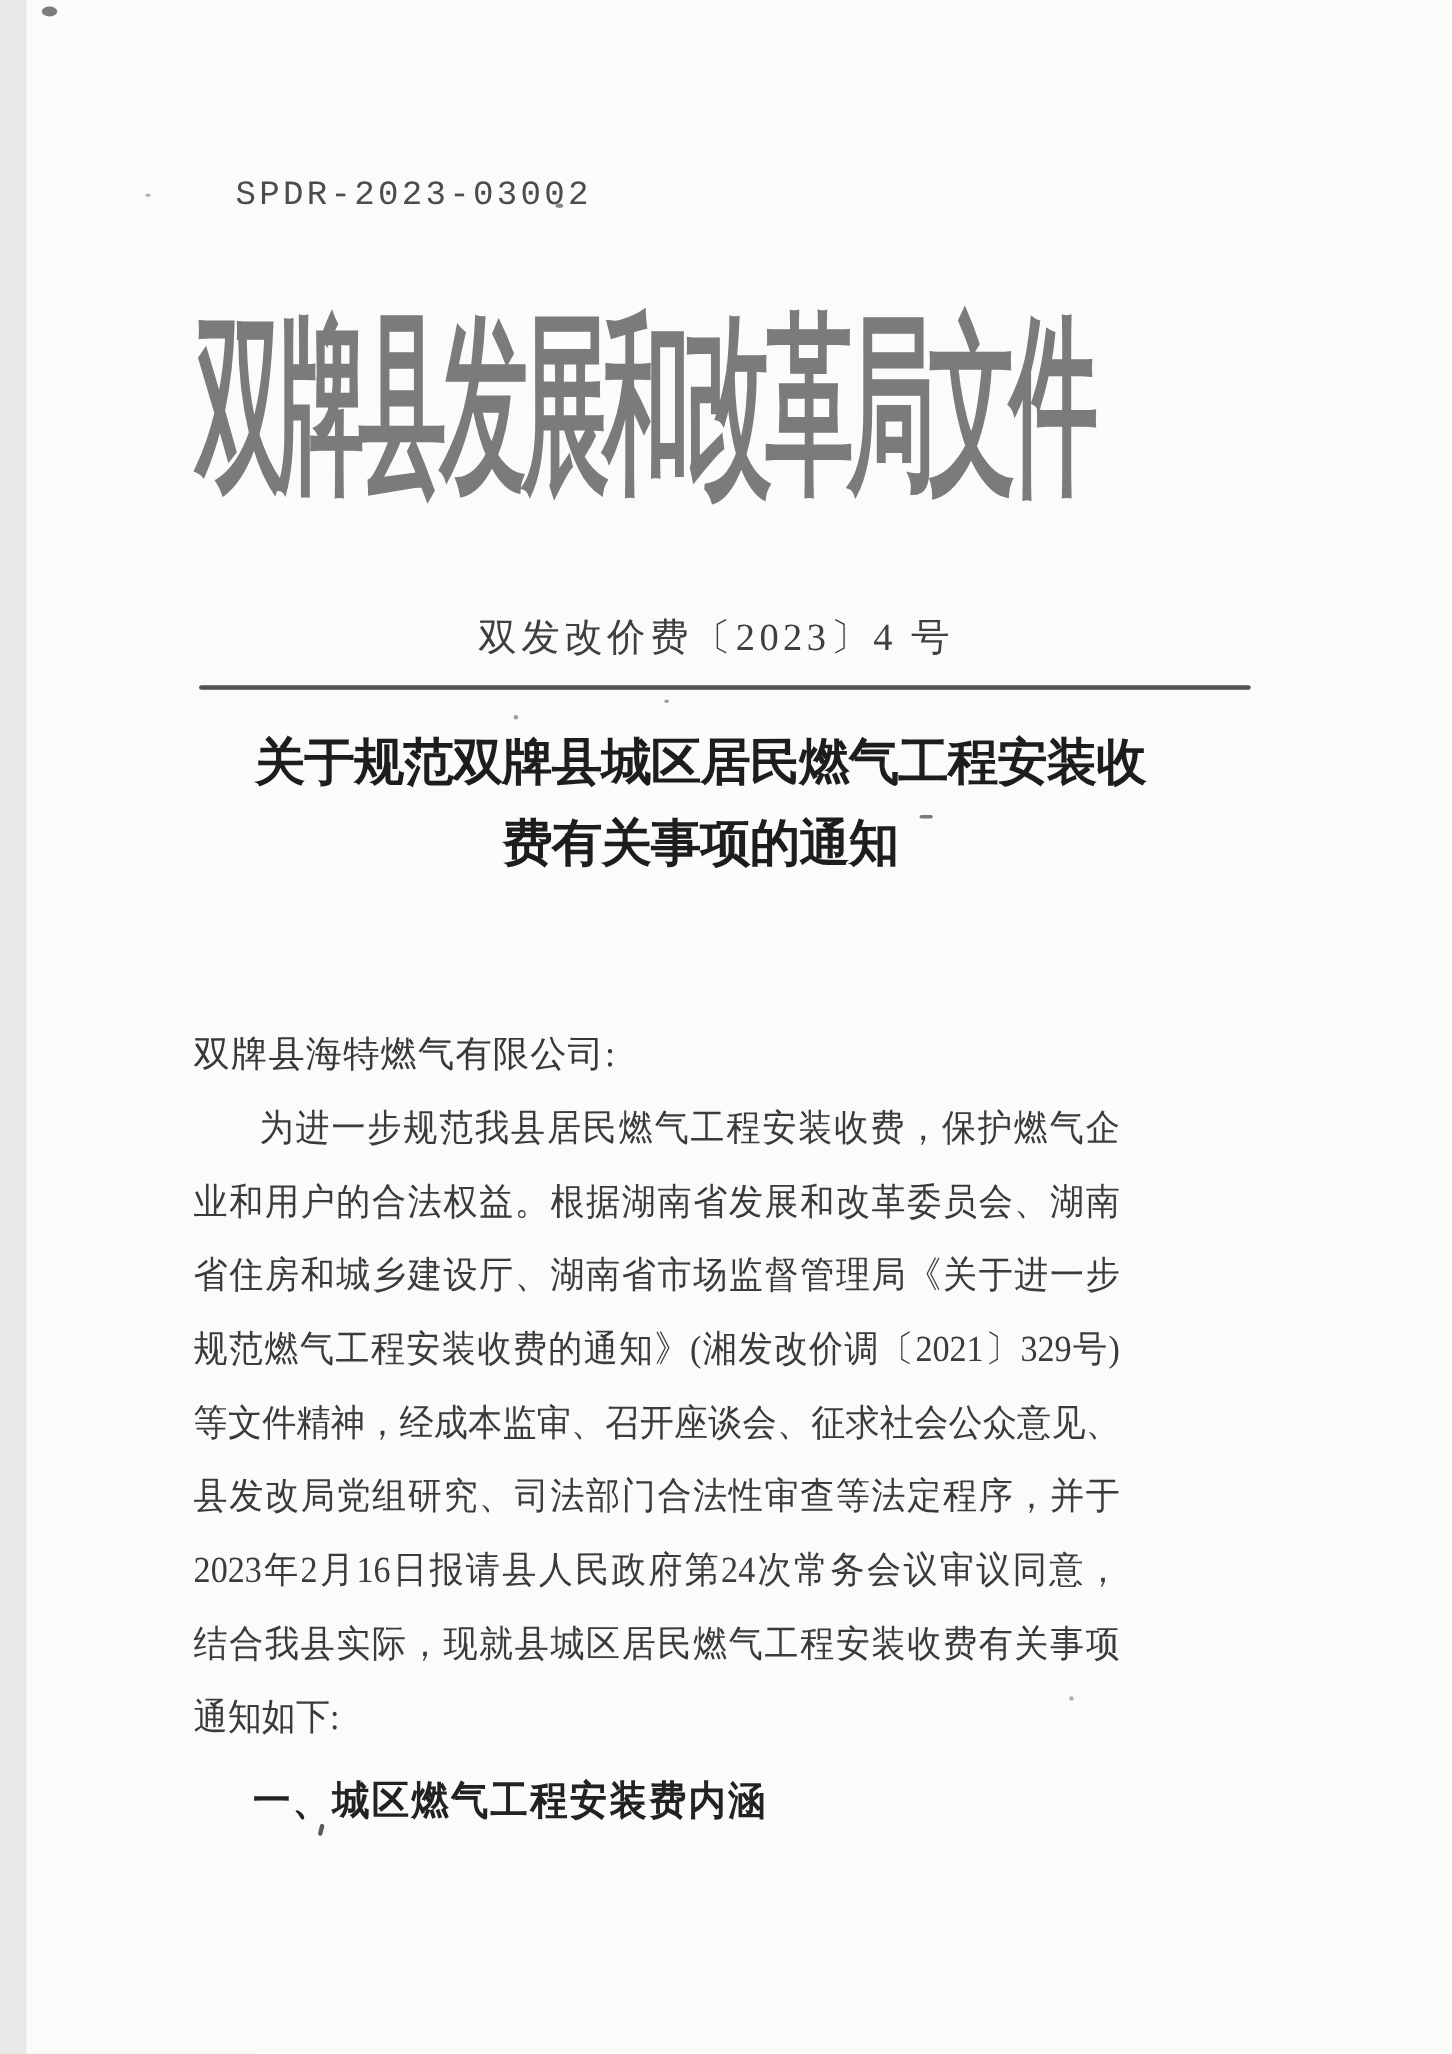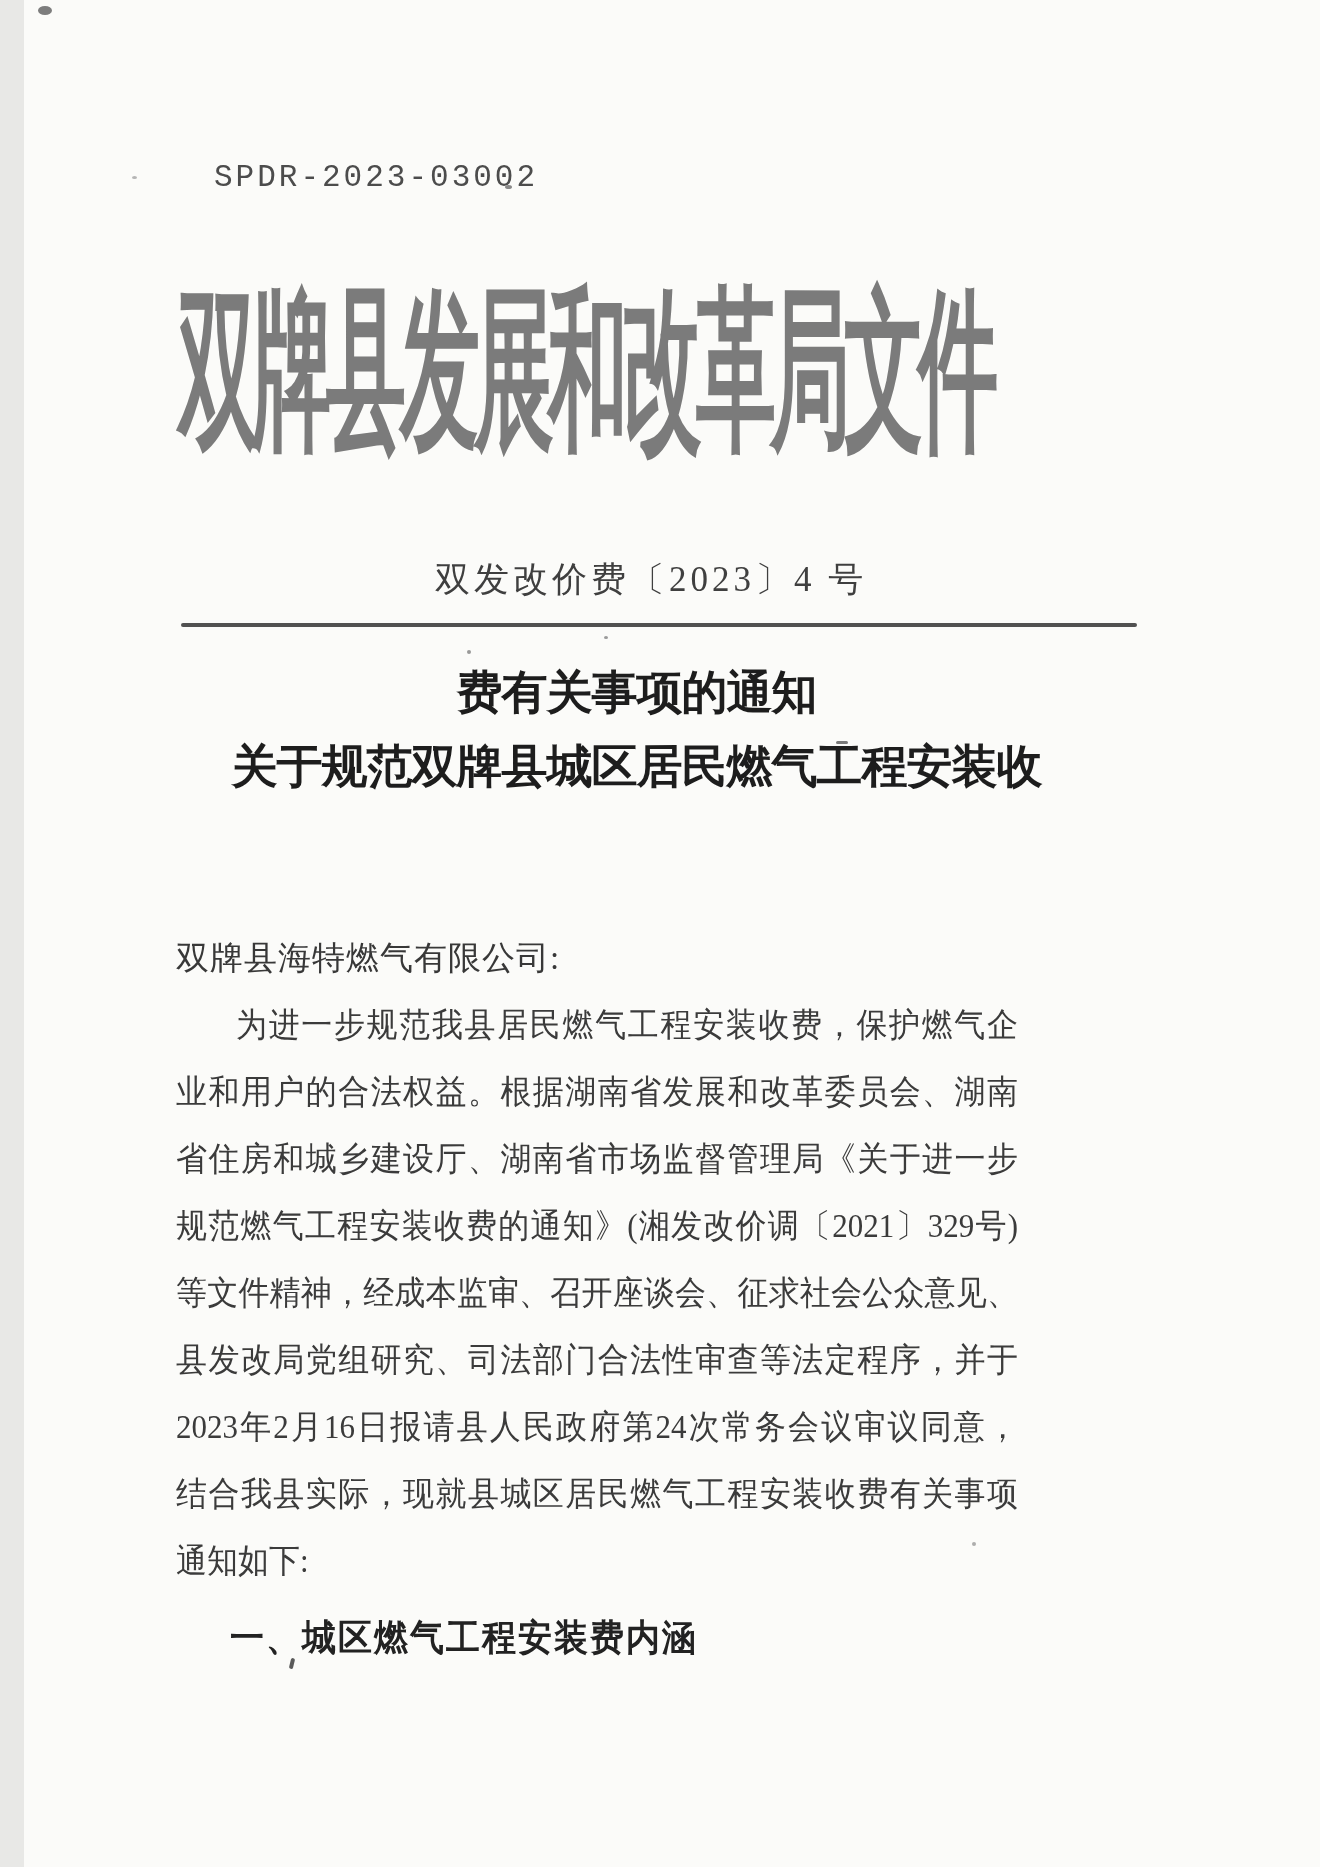--- a/index.html
+++ b/index.html
@@ -62,22 +62,22 @@
 
   <div class="ref">SPDR-2023-03002</div>
 
   <div class="agency">双牌县发展和改革局文件</div>
 
   <div class="docnum">双发改价费〔2023〕4 号</div>
 
   <div class="rule"></div>
 
   <div class="title">
+    <div>关于规范双牌县城区居民燃气工程安装收</div>
     <div>费有关事项的通知</div>
-    <div>关于规范双牌县城区居民燃气工程安装收</div>
   </div>
 
   <div class="addressee">双牌县海特燃气有限公司:</div>
 
   <div class="body-text">
     <div class="bl jline indent">为进一步规范我县居民燃气工程安装收费，保护燃气企</div>
     <div class="bl jline">业和用户的合法权益。根据湖南省发展和改革委员会、湖南</div>
     <div class="bl jline">省住房和城乡建设厅、湖南省市场监督管理局《关于进一步</div>
     <div class="bl jline">规范燃气工程安装收费的通知》(湘发改价调〔2021〕329号)</div>
     <div class="bl jline">等文件精神，经成本监审、召开座谈会、征求社会公众意见、</div>

